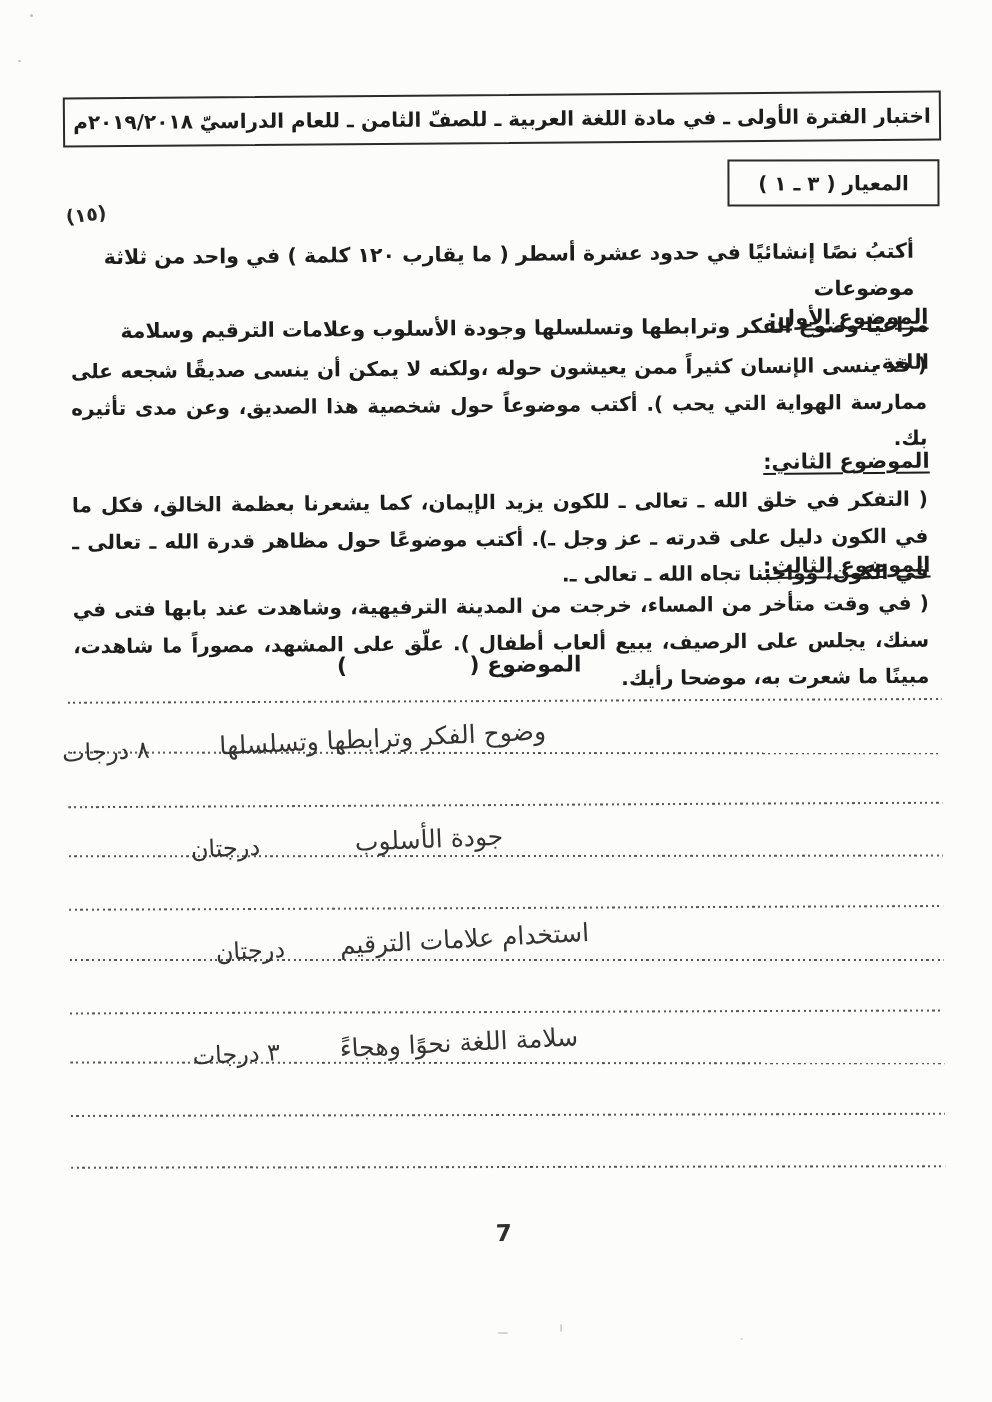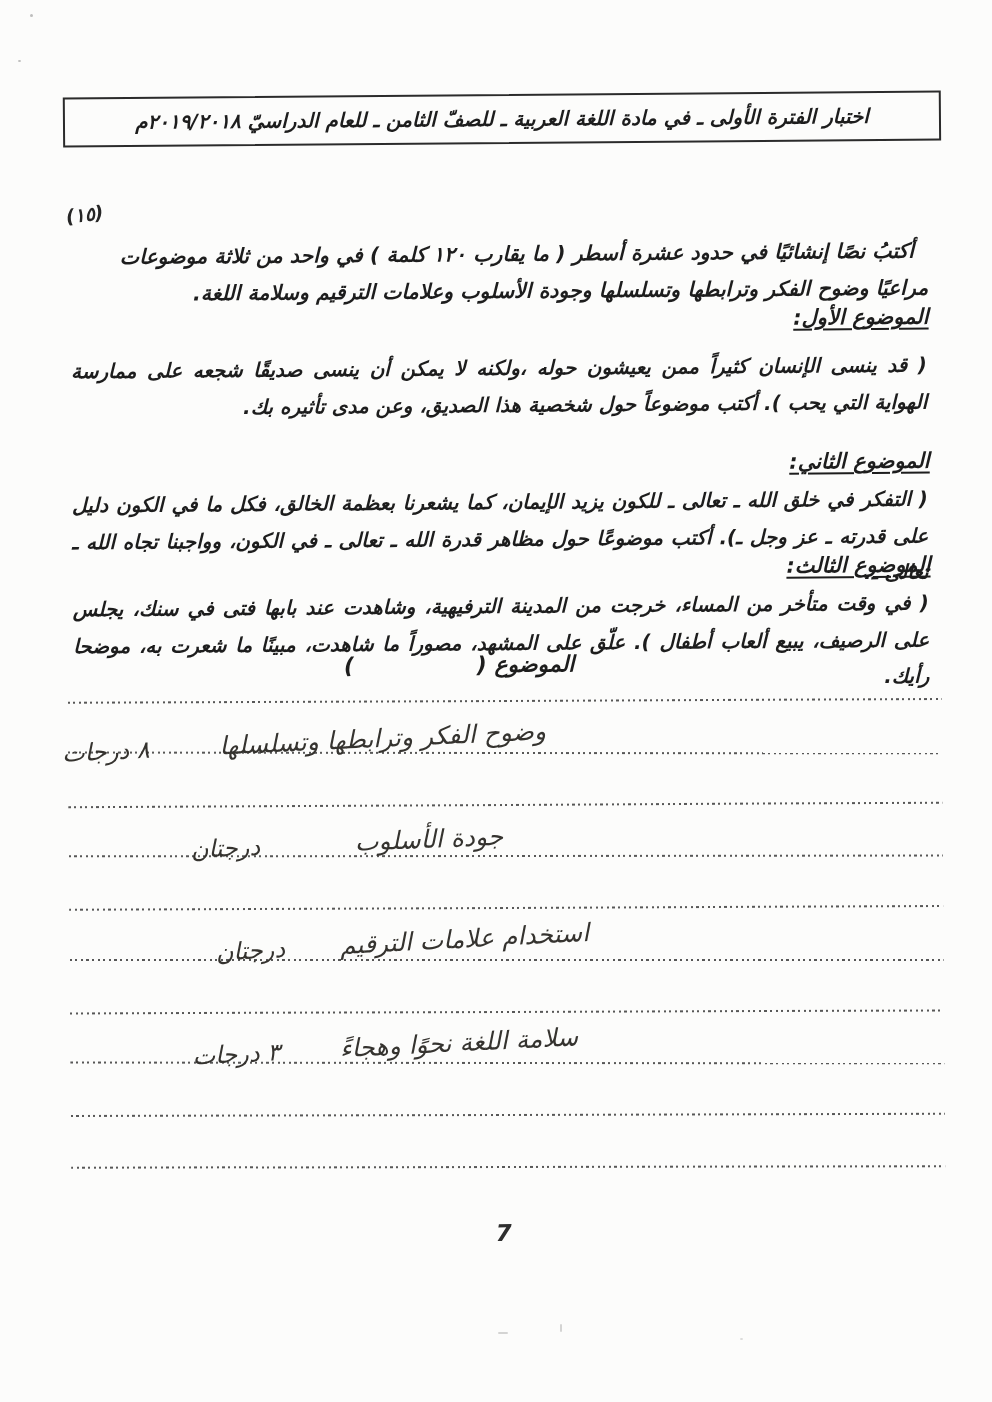--- a/index.html
+++ b/index.html
@@ -3,21 +3,20 @@
 <meta charset="utf-8">
 <style>
   html,body{margin:0;padding:0;background:#ffffff;}
   .page{
     position:relative;
     width:992px;height:1402px;
     background:#fcfcfb;
     font-family:"DejaVu Sans", sans-serif;
     color:#1d1d1d;
     overflow:hidden;
-    font-style:italic;
   }
   .content{position:absolute;inset:0;transform:rotate(-0.45deg);transform-origin:50% 18%;}
 
   .header-box{
     position:absolute;top:94px;left:64px;width:874px;height:46px;
     border:2px solid #2b2b2b;
     display:flex;align-items:center;justify-content:center;
     direction:rtl;font-weight:700;font-size:20px;letter-spacing:.2px;
   }
   .criterion-box{
@@ -99,20 +98,23 @@
 </head>
 <body>
 
 <div class="page">
   <div class="content">
 
     <div class="header-box">
       <span>اختبار الفترة الأولى ـ في مادة اللغة العربية ـ للصفّ الثامن ـ للعام الدراسيّ ٢٠١٩/٢٠١٨م</span>
     </div>
 
+    <div class="criterion-box">
+      <span>المعيار ( ٣ ـ ١ )</span>
+    </div>
 
     <div class="total-marks">(١٥)</div>
 
     <div class="intro">
       <div class="l1">أكتبُ نصًا إنشائيًا في حدود عشرة  أسطر ( ما يقارب ١٢٠ كلمة ) في واحد من ثلاثة موضوعات</div>
       <div class="l2">مراعيًا وضوح الفكر وترابطها وتسلسلها وجودة الأسلوب وعلامات الترقيم وسلامة اللغة.</div>
     </div>
 
     <div class="topic-heading h1">الموضوع الأول:</div>
     <div class="topic-text t1">( قد ينسى الإنسان كثيراً ممن يعيشون حوله ،ولكنه لا يمكن أن ينسى صديقًا شجعه على ممارسة الهواية التي يحب ). أكتب موضوعاً حول شخصية هذا الصديق، وعن مدى تأثيره بك.</div>

